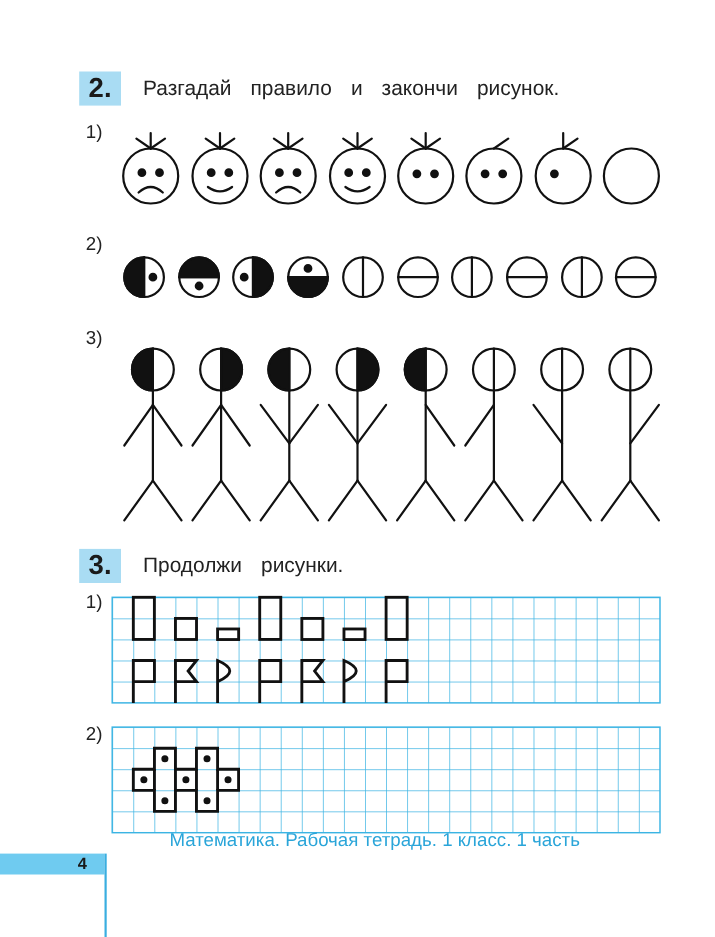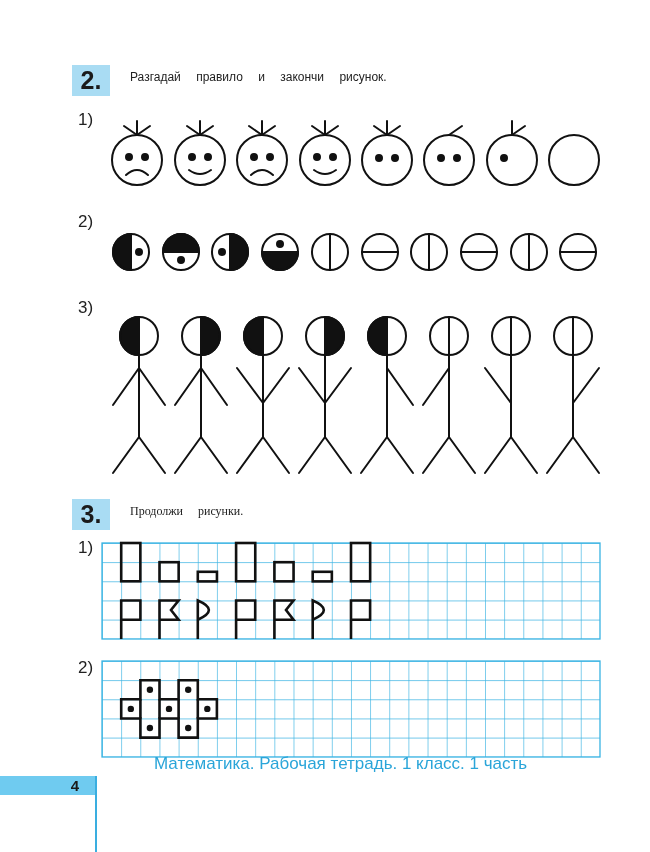--- a/index.html
+++ b/index.html
@@ -9,21 +9,21 @@
     font-family: "Liberation Sans", "DejaVu Sans", sans-serif;
     color: #1a1a1a;
   }
   .badge {
     position: absolute; left: 72px; width: 38px; height: 31px;
     background: #a9dcf3;
     font-weight: bold; font-size: 25px; line-height: 31px;
     text-align: center; color: #1a1a1a;
   }
   .task-title {
-    position: absolute; left: 130px; font-size: 12px; word-spacing: 12px;
+    position: absolute; left: 130px; font-size: 19px; word-spacing: 12px;
     color: #222;
   }
   .sub-label {
     position: absolute; left: 78px; font-size: 17px; color: #222;
   }
   svg.figs { position: absolute; left: 0; top: 0; }
   .page-num-bar {
     position: absolute; left: 0; top: 776px; width: 95px; height: 19px;
     background: #6fcbf0;
   }
@@ -244,21 +244,21 @@
           <line x1="573" y1="317" x2="573" y2="437"></line>
         <line x1="573" y1="403" x2="599" y2="368"></line>
         <line x1="573" y1="437" x2="547" y2="473"></line>
           <line x1="573" y1="437" x2="599" y2="473"></line>
       </g>
     </g>
   </g>
 </svg>
 
 <div class="badge" style="top:499px;">3.</div>
-<div class="task-title" style="top:504px;font-family:Liberation Serif, serif;">Продолжи рисунки.</div>
+<div class="task-title" style="top:504px;">Продолжи рисунки.</div>
 
 <div class="sub-label" style="top:538px;">1)</div>
 <div class="sub-label" style="top:658px;">2)</div>
 
 <svg class="figs" width="650" height="852">
   <defs>
     <pattern id="cells" x="102" y="543" width="19.15" height="19.15" patternUnits="userSpaceOnUse">
       <path d="M19.15 0 L0 0 L0 19.15" fill="none" stroke="#3bb4e3" stroke-width="1.3"></path>
     </pattern>
     <pattern id="cells2" x="102" y="661" width="19.15" height="19.15" patternUnits="userSpaceOnUse">

